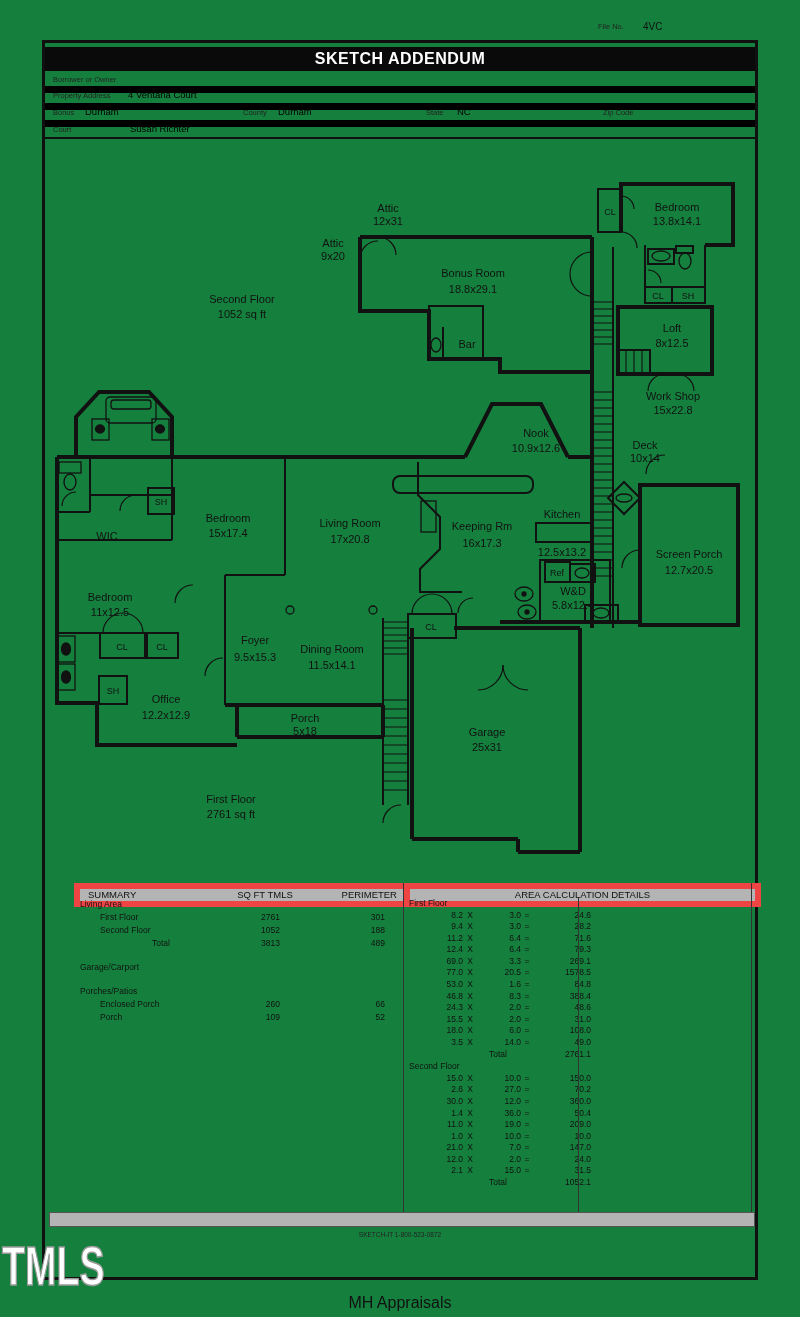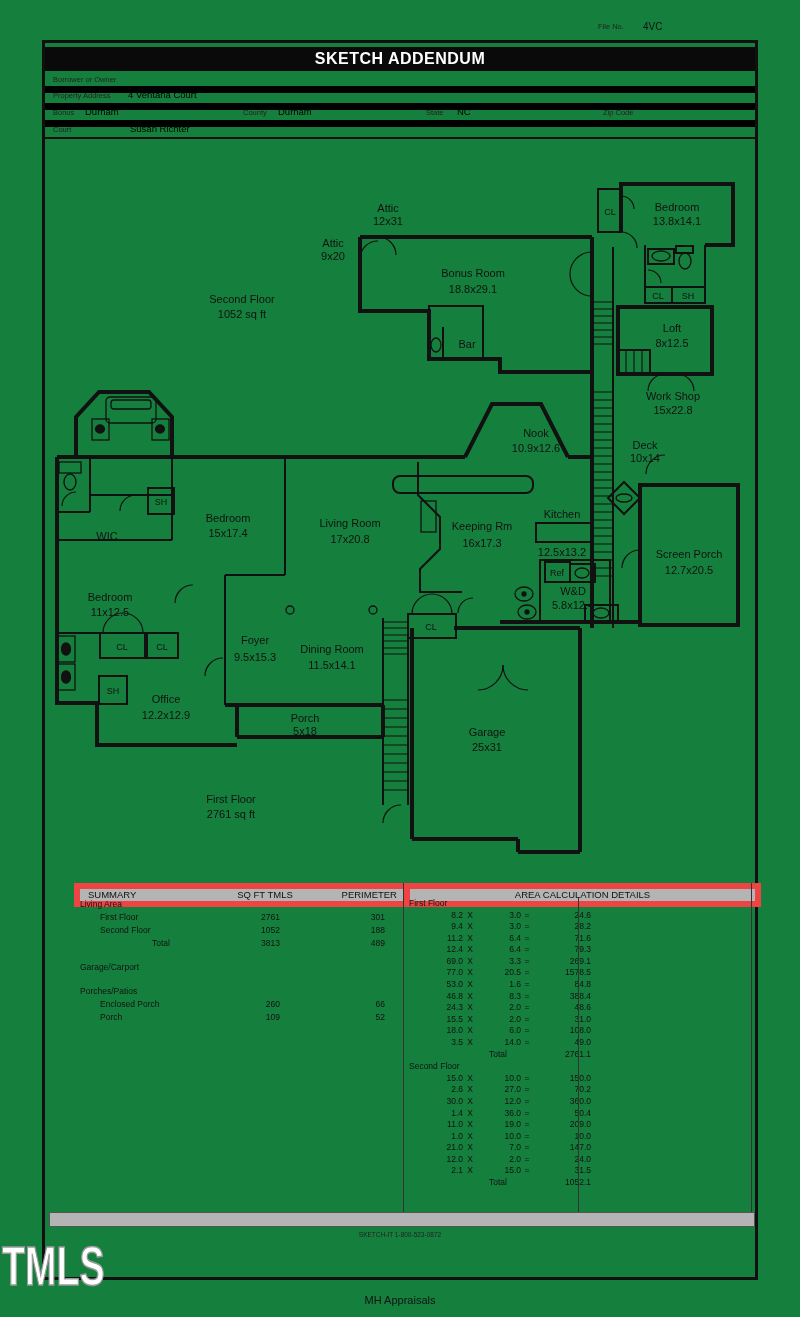--- a/index.html
+++ b/index.html
@@ -40,21 +40,21 @@
   .crow .op{text-align:center;}
   .c-head{height:12.5px;line-height:12.5px;padding-left:6px;}
   .ct-lab{grid-column:2/5;text-align:center;}
   .vline{width:1px;background:#333;}
   .vl1{left:403px;top:883px;height:329px;}
   .vl2{left:578px;top:897px;height:315px;}
   .vl3{left:751px;top:883px;height:329px;}
   .gbot{left:49px;top:1212px;width:704px;height:13px;background:#b4b4b4;border:1px solid #555;}
   .sketchit{left:45px;top:1231px;width:710px;text-align:center;font-size:6.5px;color:#222;}
   .tmls{left:2px;top:1233px;font-size:46px;font-weight:bold;color:#ffffff;-webkit-text-stroke:1.3px #9a9a9a;transform:scale(.82,1.22);transform-origin:left top;}
-  .mh{left:0;top:1294px;width:800px;text-align:center;font-size:11px;color:#111;}
+  .mh{left:0;top:1294px;width:800px;text-align:center;font-size:16px;color:#111;}
 </style>
 </head>
 <body>
 
 <div class="page">
 
   <span class="abs fileno-label">File No.</span>
   <span class="abs fileno-value">4VC</span>
 
   <div class="abs border-box"></div>

